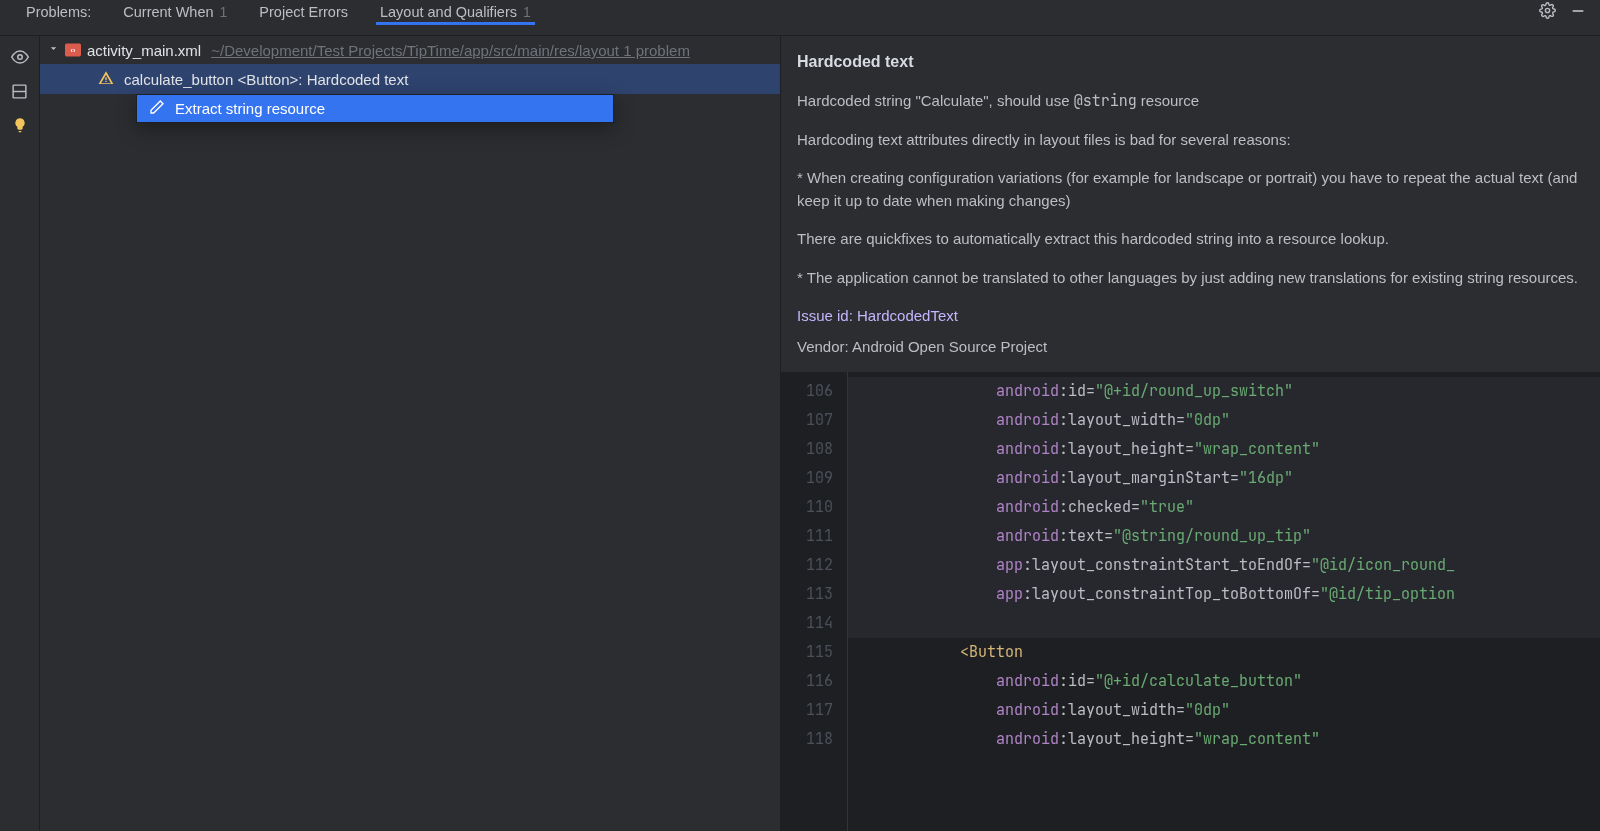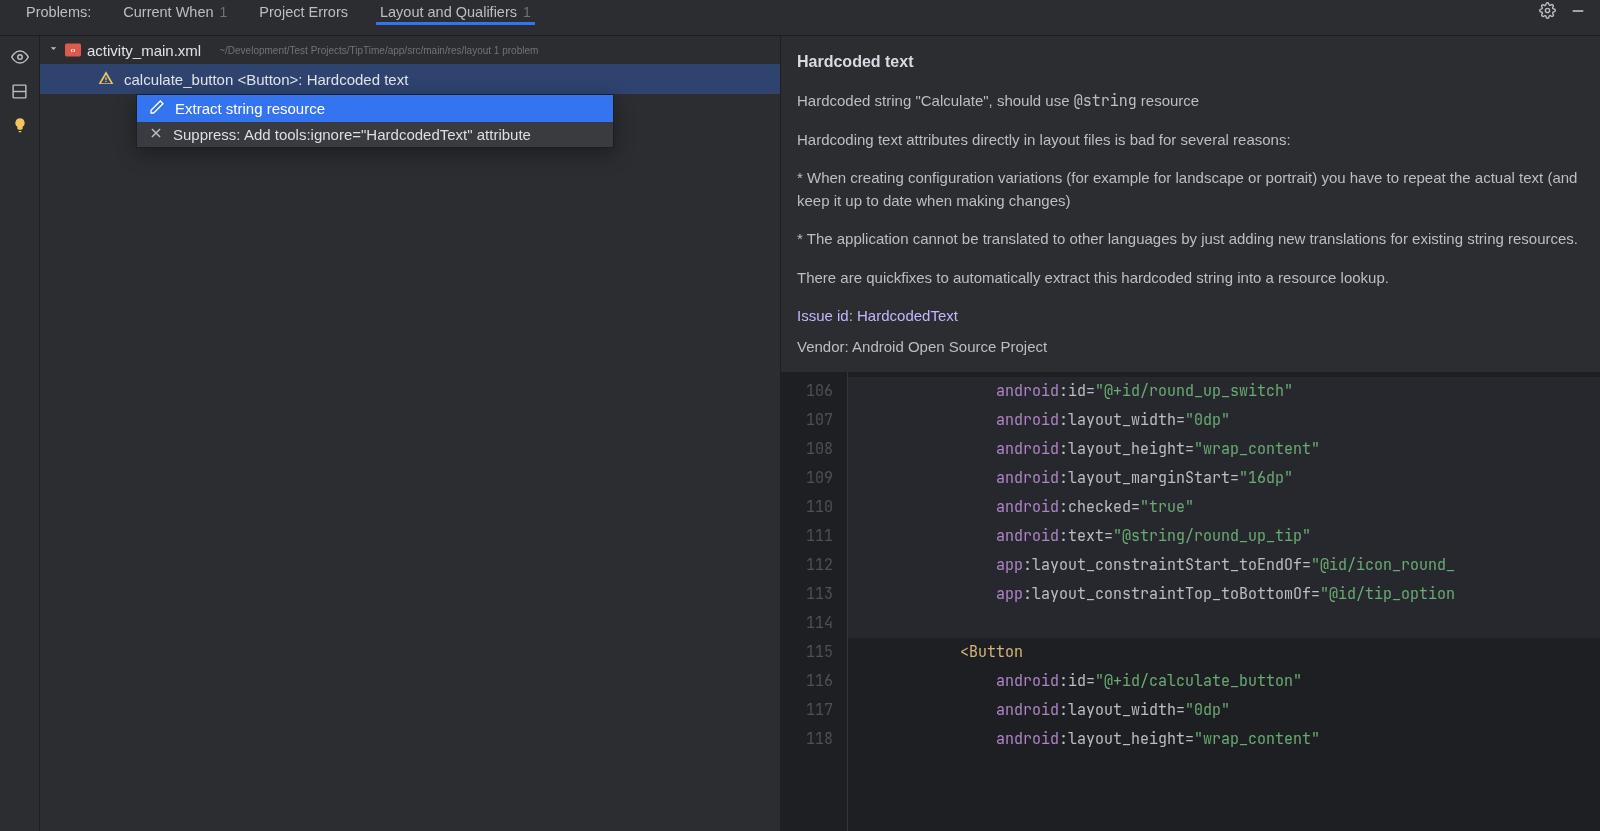--- a/index.html
+++ b/index.html
@@ -65,21 +65,21 @@
   .tree-file {
     display: flex;
     align-items: center;
     gap: 6px;
     padding: 4px 8px;
     height: 28px;
   }
   .chevron { color: #bcbec4; font-size: 12px; }
   .file-icon { width: 16px; height: 14px; display: inline-flex; align-items:center; justify-content:center;}
   .file-name { color: #e0e2e7; font-size: 15px; }
-  .file-path { color: #6f737a; font-size: 10px; margin-left: 12px; white-space:nowrap; overflow:hidden; text-overflow:ellipsis;}
+  .file-path { color: #6f737a; font-size: 15px; margin-left: 4px; white-space:nowrap; overflow:hidden; text-overflow:ellipsis;text-decoration:underline;}
 
   .tree-problem {
     display: flex;
     align-items: center;
     gap: 10px;
     padding: 4px 8px 4px 58px;
     height: 30px;
     background: #2e436e;
   }
   .warn-icon { color: #f2c55c; }
@@ -238,42 +238,33 @@
     </div>
     <div class="fix-popup">
       <div class="fix-item selected">
         <span>
           <svg width="16" height="16" viewBox="0 0 24 24" fill="none" stroke="#fff" stroke-width="2">
               <path d="M17 3l4 4L7 21H3v-4L17 3z"></path>
             </svg>
         </span>
         <span class="fix-label">Extract string resource</span>
       </div>
-      <div class="fix-item">
-        <span>
-          <svg width="14" height="14" viewBox="0 0 24 24" stroke="#bcbec4" stroke-width="2.5">
-              <line x1="5" y1="5" x2="19" y2="19"></line>
-              <line x1="19" y1="5" x2="5" y2="19"></line>
-            </svg>
-        </span>
-        <span class="fix-label">Suppress: Add tools:ignore="HardcodedText" attribute</span>
-      </div>
     </div>
   </div>
 
   <div class="right-pane">
     <div class="detail-block">
       <div class="detail-title">Hardcoded text</div>
       <div class="detail-p">
         <span>Hardcoded string "Calculate", should use </span><span class="code-inline">@string</span><span> resource</span>
       </div>
       <div class="detail-p">Hardcoding text attributes directly in layout files is bad for several reasons:</div>
       <div class="detail-p">* When creating configuration variations (for example for landscape or portrait) you have to repeat the actual text (and keep it up to date when making changes)</div>
+      <div class="detail-p">There are quickfixes to automatically extract this hardcoded string into a resource lookup.</div>
       <div class="detail-p">* The application cannot be translated to other languages by just adding new translations for existing string resources.</div>
-      <div class="detail-p">There are quickfixes to automatically extract this hardcoded string into a resource lookup.</div>
       <div class="issue-id">Issue id: HardcodedText</div>
       <div class="detail-p" style="margin-bottom:0">Vendor: Android Open Source Project</div>
     </div>
     <div class="code-block">
       <div class="ln-gutter" id="ln-gutter">
           <div>106</div>
           <div>107</div>
           <div>108</div>
           <div>109</div>
           <div>110</div>

